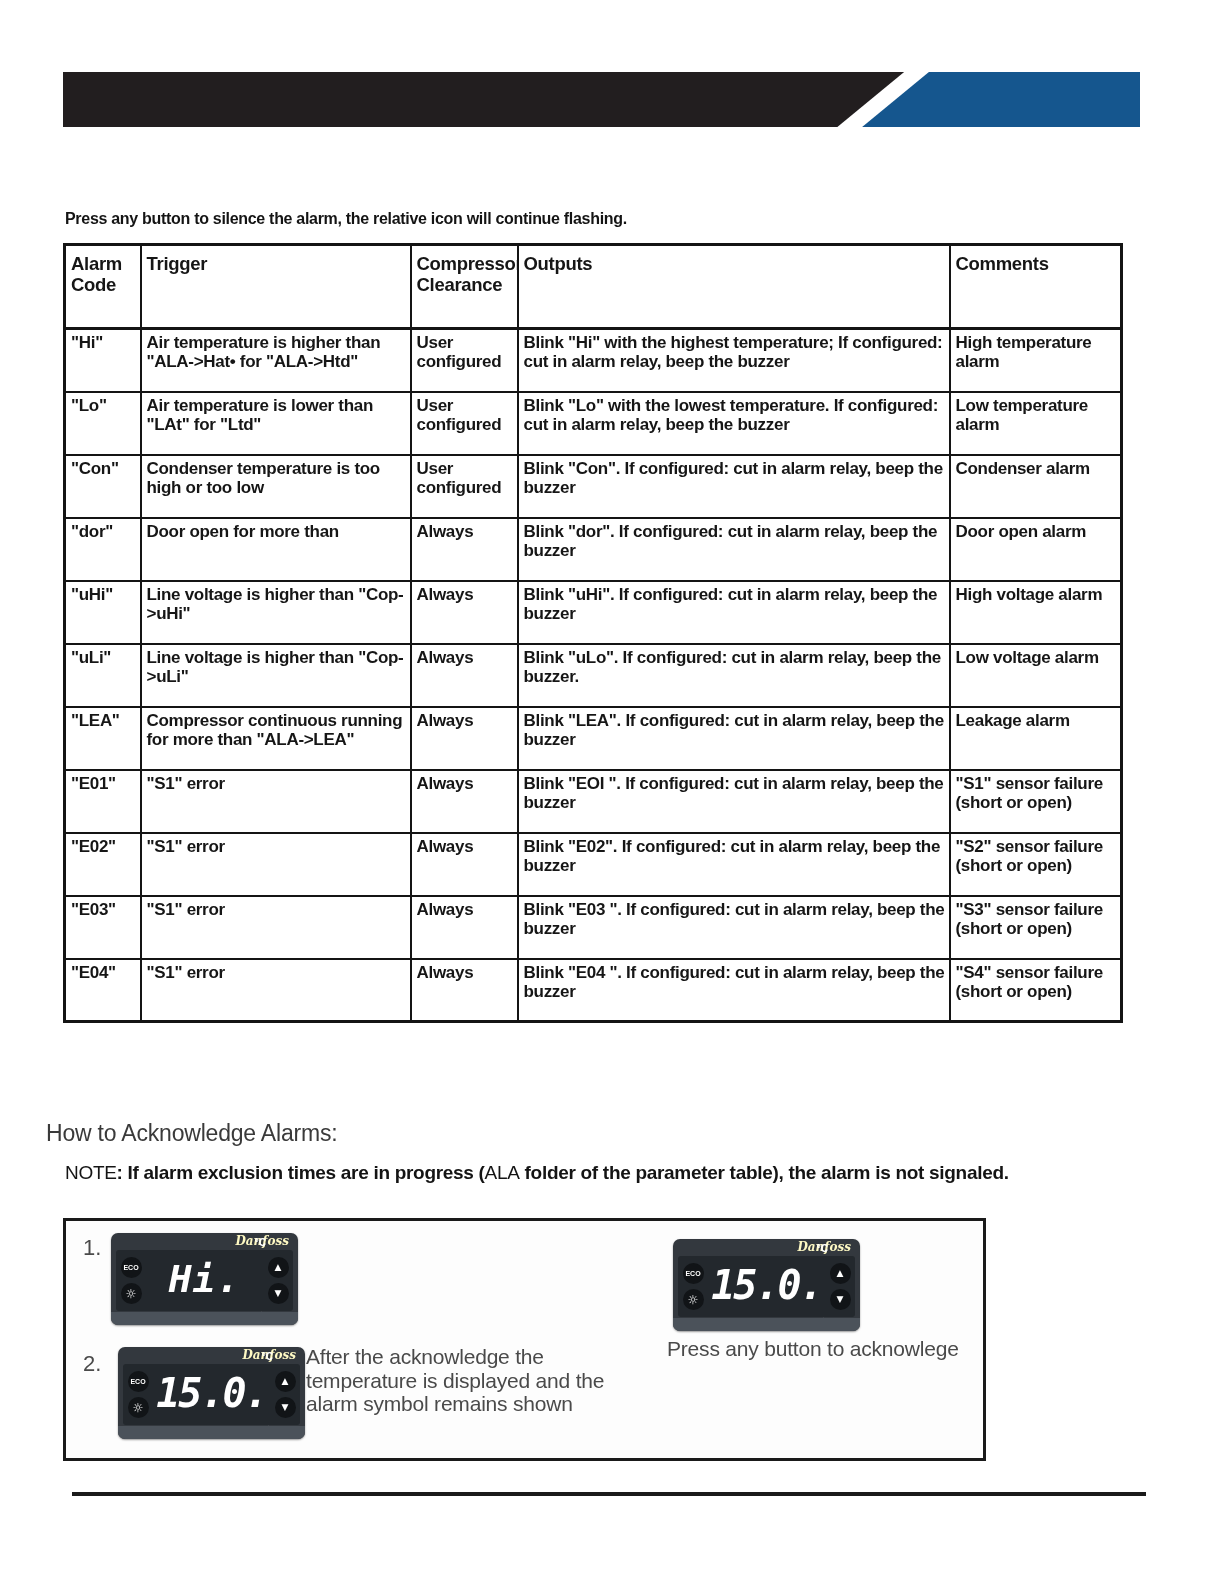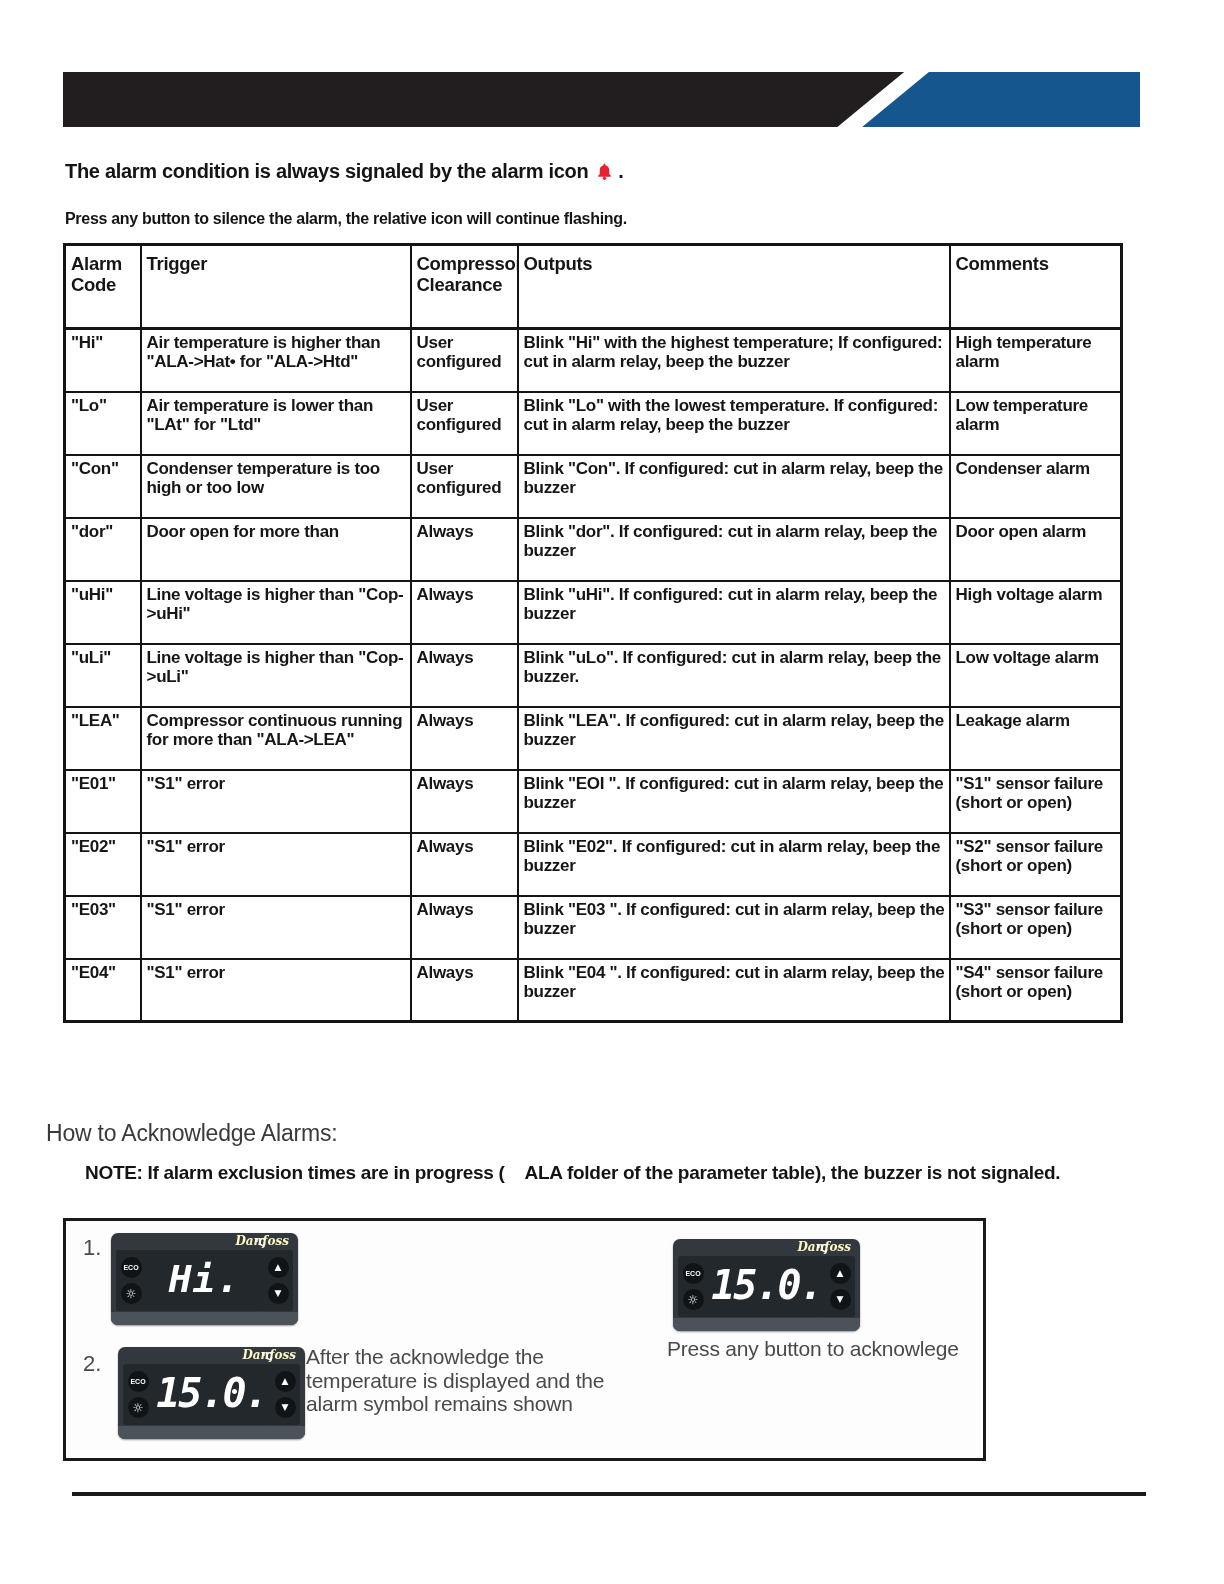--- a/index.html
+++ b/index.html
@@ -38,21 +38,21 @@
   }
   .alarm-table { border:3px solid #141414; }
   .alarm-table th { height:84px; font-size:18.5px; padding-top:8px; border-bottom:3px solid #141414; }
   .alarm-table td { height:63px; font-size:17px; }
 
   
   .ack-heading { position:absolute; left:46px; top:1120px; font-size:23px; font-weight:400;
     color:#3a3a3a; letter-spacing:-0.2px;text-align:right; }
   .note-line { position:absolute; left:65px; top:1162px; font-size:19px; font-weight:bold;
     letter-spacing:-0.3px; color:#141414; }
-  .note-line .xb { font-weight:700;margin-left:20px; }
+  .note-line .xb { font-weight:400; }
 
   
   .figure-box { position:absolute; left:63px; top:1218px; width:923px; height:243px;
     border:3px solid #1a1a1a; background:#fdfdfd; }
   .step-num { position:absolute; font-size:22px; color:#4a4a4a; }
   .fig-caption { position:absolute; font-size:21px; color:#4a4a4a; line-height:1.13;
     letter-spacing:-0.2px; }
 
   
   .lcd { position:absolute; width:187px; height:92px; background:#33383e;
@@ -92,28 +92,20 @@
 </head>
 <body>
 
 <div class="page">
 
   <div class="header-bar">
     <div class="bar-black"></div>
     <div class="bar-blue"></div>
   </div>
 
-  <div class="intro">
-    <span>The alarm condition is always signaled by the alarm icon</span>
-    <svg class="bell-icon" viewBox="0 0 24 24">
-      <path fill="#e8212e" d="M12 2c-.7 0-1.2.5-1.2 1.2v1C7.7 5 6 7.6 6 10.5V15l-2 2.4v1.1h16v-1.1L18 15v-4.5c0-2.9-1.7-5.5-4.8-6.3v-1C13.2 2.5 12.7 2 12 2z"></path>
-      <circle fill="#e8212e" cx="12" cy="20.5" r="2.1"></circle>
-    </svg>
-    <span>.</span>
-  </div>
 
   <div class="silence">Press any button to silence the alarm,  the relative icon will continue flashing.</div>
 
   <table class="alarm-table">
     <colgroup>
       <col class="c1">
         <col class="c2">
         <col class="c3">
         <col class="c4">
         <col class="c5">
@@ -204,21 +196,21 @@
           <td>Always</td>
           <td>Blink "E04 ". If configured: cut in alarm relay, beep the buzzer</td>
           <td>"S4" sensor failure (short or open)</td>
         </tr>
       </tbody>
   </table>
 
   <div class="ack-heading">How to Acknowledge Alarms:</div>
 
   <div class="note-line">
-    <span class="xb">NOTE</span><span>: If alarm exclusion times are in progress (</span><span class="xb">ALA</span><span> folder of the parameter table), the buzzer is not signaled.</span>
+    <span class="xb">NOTE</span><span>: If alarm exclusion times are in progress (</span><span class="xb">ALA</span><span> folder of the parameter table), the alarm is not signaled.</span>
   </div>
 
   <div class="figure-box">
 
     <div class="step-num num1">1.</div>
 
     <div class="lcd lcd1">
       <div class="lcd-logo">Danfoss</div>
       <div class="lcd-screen">
         <div class="btn-col">

